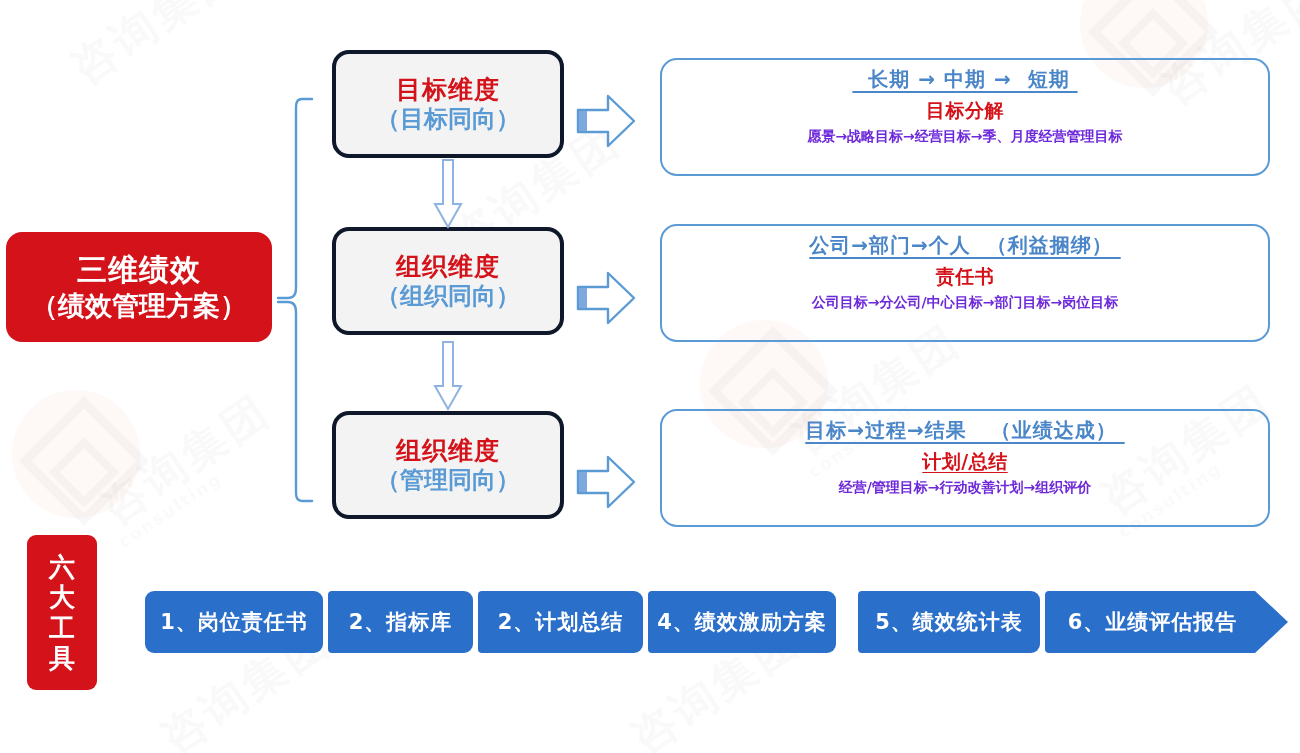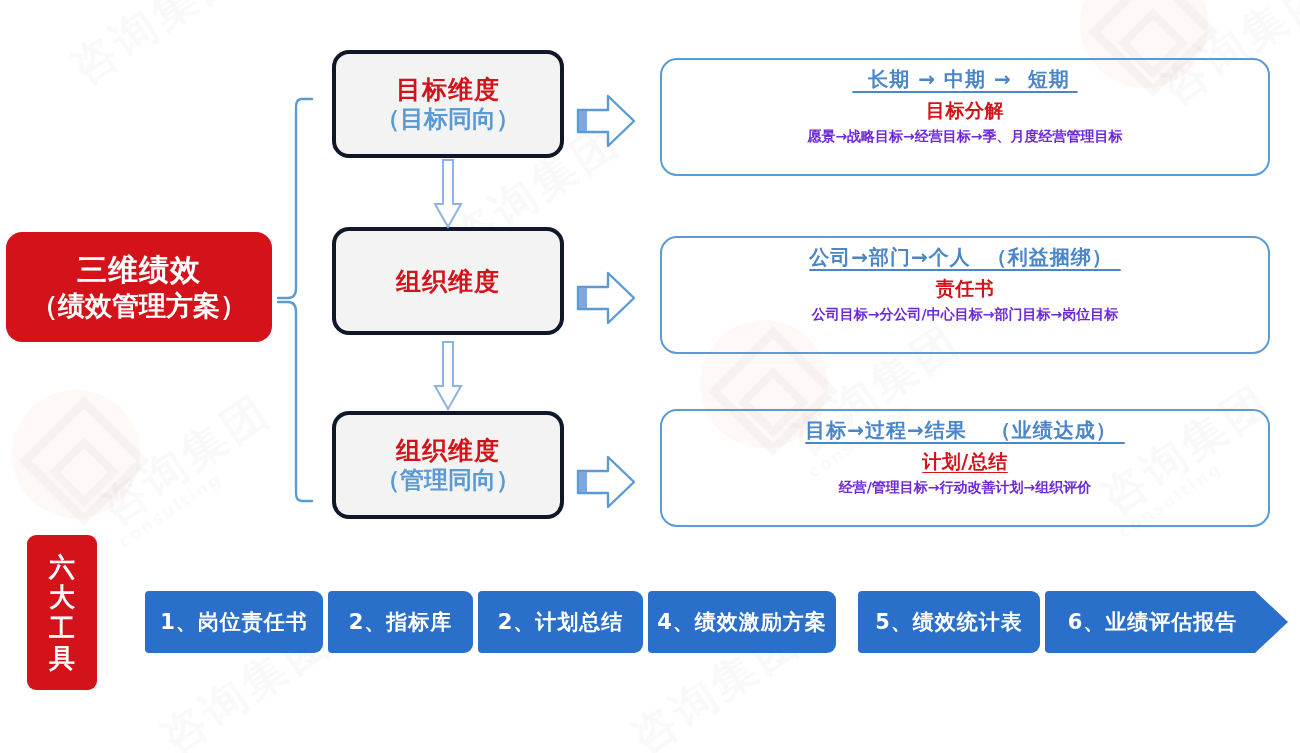--- a/index.html
+++ b/index.html
@@ -142,21 +142,21 @@
   }
   .detail-box .line2.underlined { text-decoration: underline; text-underline-offset: 4px; }
   .detail-box .line3 {
     color: #6d28d9;
     font-size: 14px;
     font-weight: 700;
     letter-spacing: 0px;
     white-space: nowrap;
   }
   .det1 { left: 660px; top: 58px; height: 118px; }
-  .det2 { left: 660px; top: 236px; height: 118px; }
+  .det2 { left: 660px; top: 224px; height: 118px; }
   .det3 { left: 660px; top: 409px; height: 118px; }
 
   
   .arrow-right { position: absolute; width: 62px; height: 60px; }
   .ar1 { left: 575px; top: 91px; }
   .ar2 { left: 575px; top: 268px; }
   .ar3 { left: 575px; top: 452px; }
 
   .arrow-down { position: absolute; width: 30px; height: 72px; }
   .ad1 { left: 433px; top: 158px; }
@@ -240,20 +240,21 @@
     <path d="M36 3 H26 Q20 3 20 11 V192 Q20 202 12 202 H2
              M2 206 H12 Q20 206 20 216 V397 Q20 405 26 405 H36" stroke="#5b9bd5" stroke-width="2.4" fill="none" stroke-linecap="round"></path>
   </svg>
 
   <div class="dim-box dim1">
     <div class="title">目标维度</div>
     <div class="subtitle">（目标同向）</div>
   </div>
   <div class="dim-box dim2">
     <div class="title">组织维度</div>
+    <div class="subtitle">（组织同向）</div>
   </div>
   <div class="dim-box dim3">
     <div class="title">组织维度</div>
     <div class="subtitle">（管理同向）</div>
   </div>
 
   <svg class="arrow-down ad1" viewBox="0 0 30 72" xmlns="http://www.w3.org/2000/svg">
     <path d="M10 2 H20 V46 H28 L15 69 L2 46 H10 Z" fill="#ffffff" stroke="#8db3e2" stroke-width="2"></path>
   </svg>
   <svg class="arrow-down ad2" viewBox="0 0 30 72" xmlns="http://www.w3.org/2000/svg">
@@ -289,20 +290,20 @@
     <div class="line3">经营/管理目标→行动改善计划→组织评价</div>
   </div>
 
   <div class="tools-label">
     <span>六</span>
     <span>大</span>
     <span>工</span>
     <span>具</span>
   </div>
 
-  <div class="tool-chip first" style="left:145px; width:178px;">1、岗位责任书</div>
+  <div class="tool-chip first" style="left:145px; width:178px;border-radius:9px;">1、岗位责任书</div>
   <div class="tool-chip mid" style="left:328px; width:145px;">2、指标库</div>
   <div class="tool-chip mid" style="left:478px; width:165px;">2、计划总结</div>
   <div class="tool-chip mid" style="left:648px; width:188px;">4、绩效激励方案</div>
   <div class="tool-chip mid" style="left:858px; width:182px;">5、绩效统计表</div>
   <div class="tool-chip last" style="left:1045px; width:243px; padding-right:28px;">6、业绩评估报告</div>
 
 </div>
 
 </body></html>

